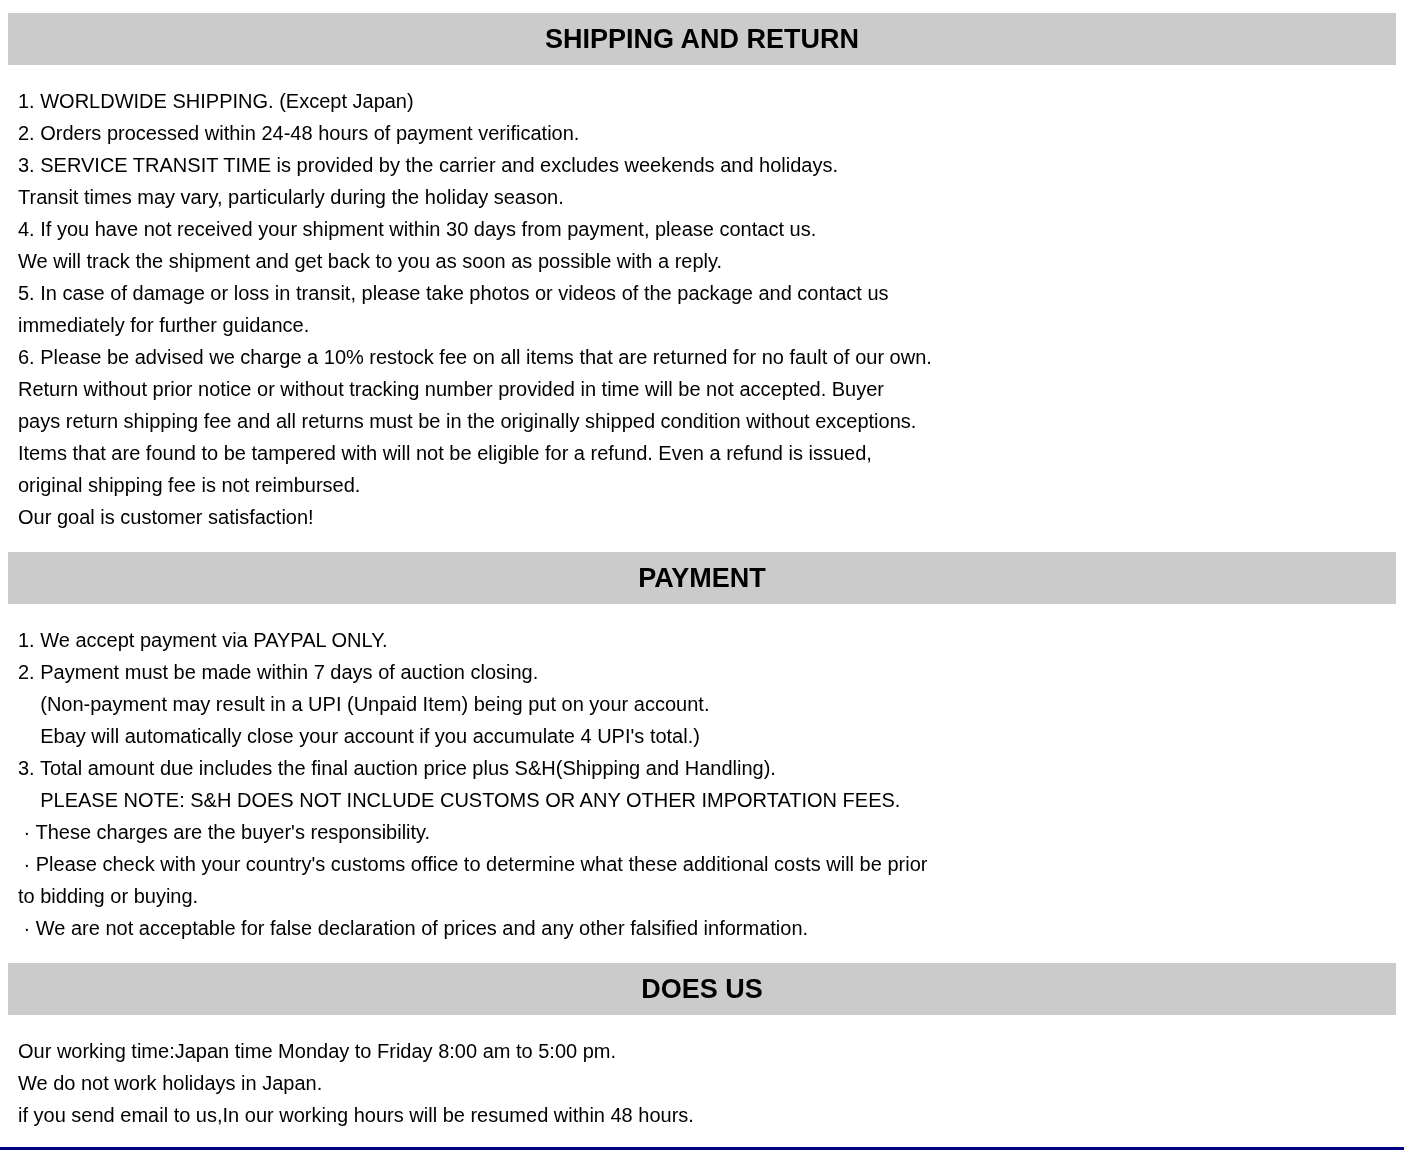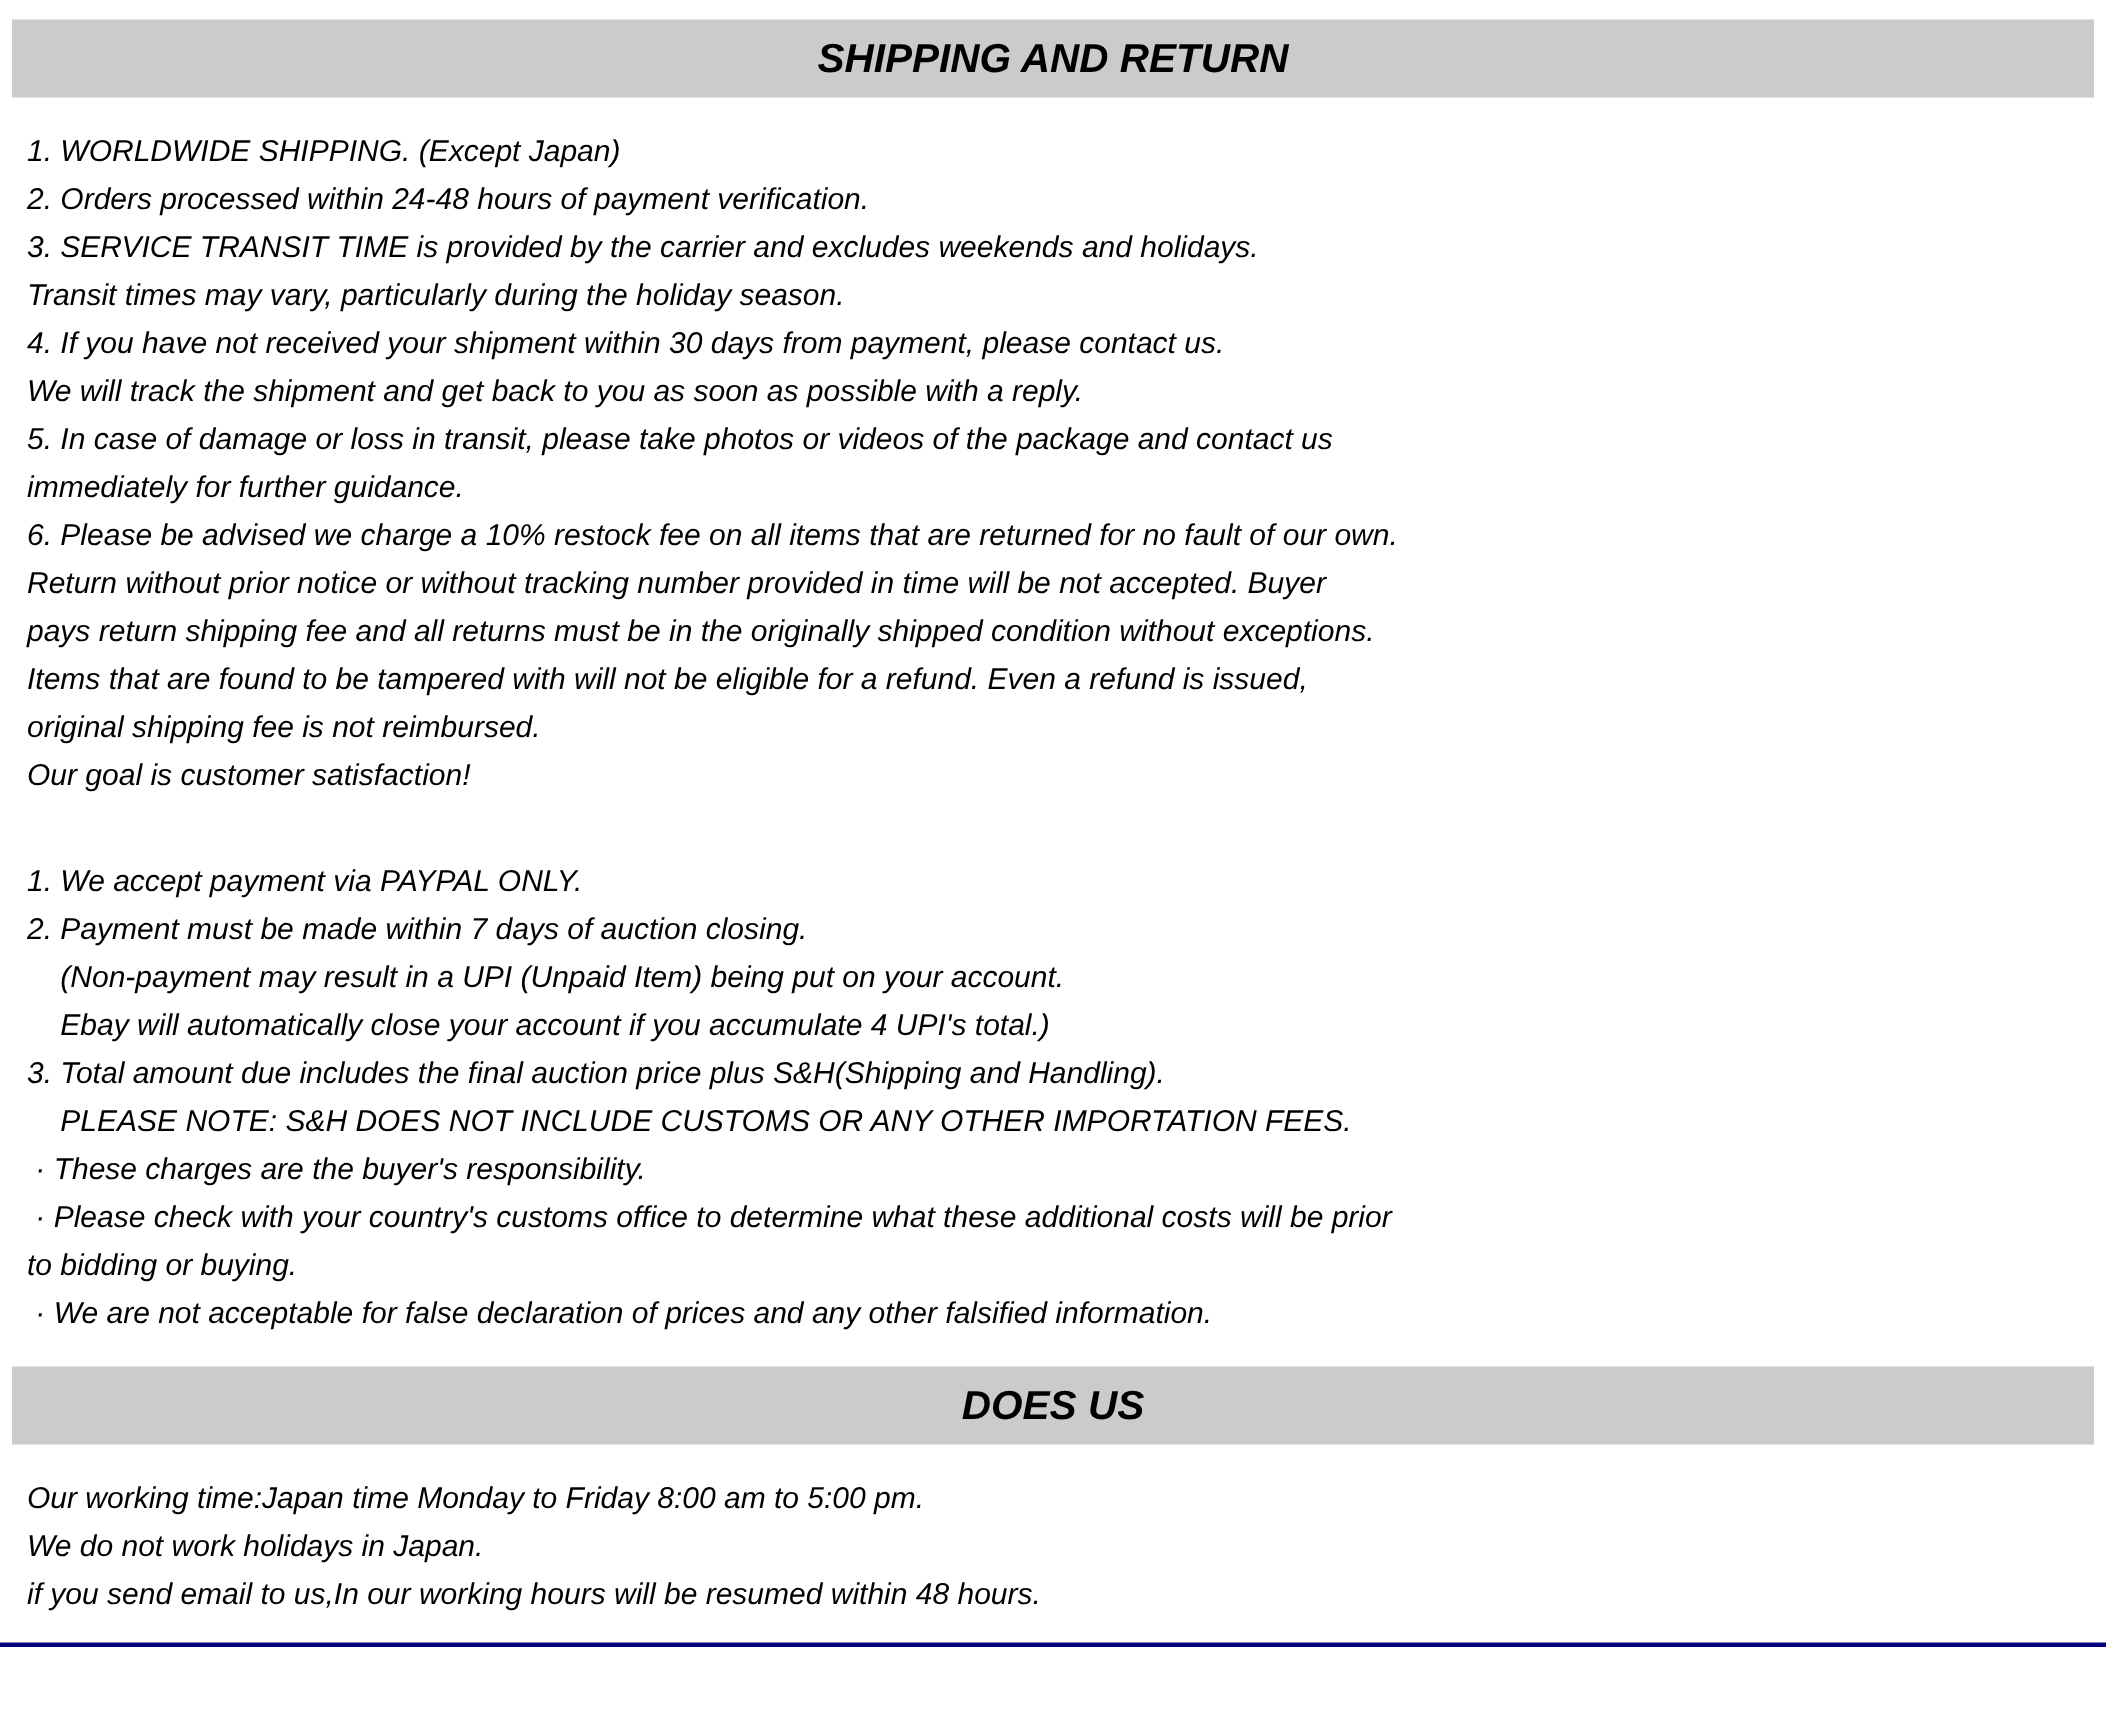--- a/index.html
+++ b/index.html
@@ -9,21 +9,20 @@
   }
   .page {
     width: 1404px;
     height: 1154px;
     box-sizing: border-box;
     padding-top: 13px;
     font-family: "Liberation Sans", "DejaVu Sans", sans-serif;
     color: var(--text, #000000);
     overflow: hidden;
     position: relative;
-    font-style: italic;
   }
   .section-header {
     margin: 0 8px;
     height: 52px;
     background: var(--header-background, #cbcbcb);
     display: flex;
     align-items: center;
     justify-content: center;
     font-weight: 700;
     font-size: 27px;
@@ -63,20 +62,21 @@
 immediately for further guidance.
 6. Please be advised we charge a 10% restock fee on all items that are returned for no fault of our own.
 Return without prior notice or without tracking number provided in time will be not accepted. Buyer
 pays return shipping fee and all returns must be in the originally shipped condition without exceptions.
 Items that are found to be tampered with will not be eligible for a refund. Even a refund is issued,
 original shipping fee is not reimbursed.
 Our goal is customer satisfaction!</div>
   </section>
 
   <section>
+    <div class="section-header">PAYMENT</div>
     <div class="section-body">1. We accept payment via PAYPAL ONLY.
 2. Payment must be made within 7 days of auction closing.
     (Non-payment may result in a UPI (Unpaid Item) being put on your account.
     Ebay will automatically close your account if you accumulate 4 UPI's total.)
 3. Total amount due includes the final auction price plus S&amp;H(Shipping and Handling).
     PLEASE NOTE: S&amp;H DOES NOT INCLUDE CUSTOMS OR ANY OTHER IMPORTATION FEES.
  · These charges are the buyer's responsibility.
  · Please check with your country's customs office to determine what these additional costs will be prior
 to bidding or buying.
  · We are not acceptable for false declaration of prices and any other falsified information.</div>

